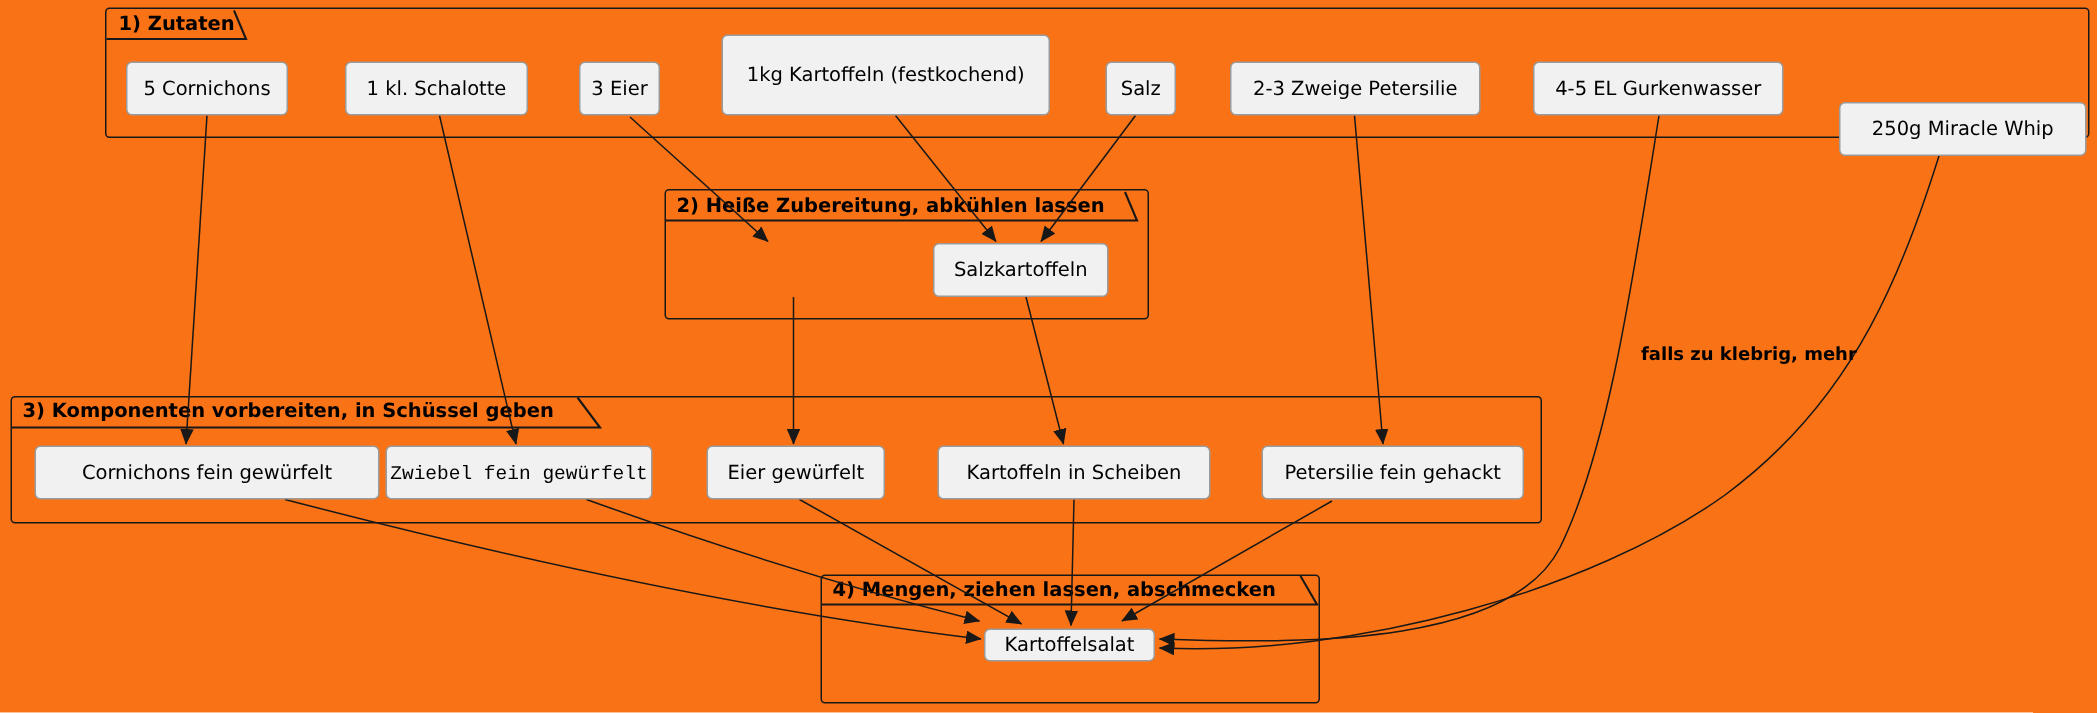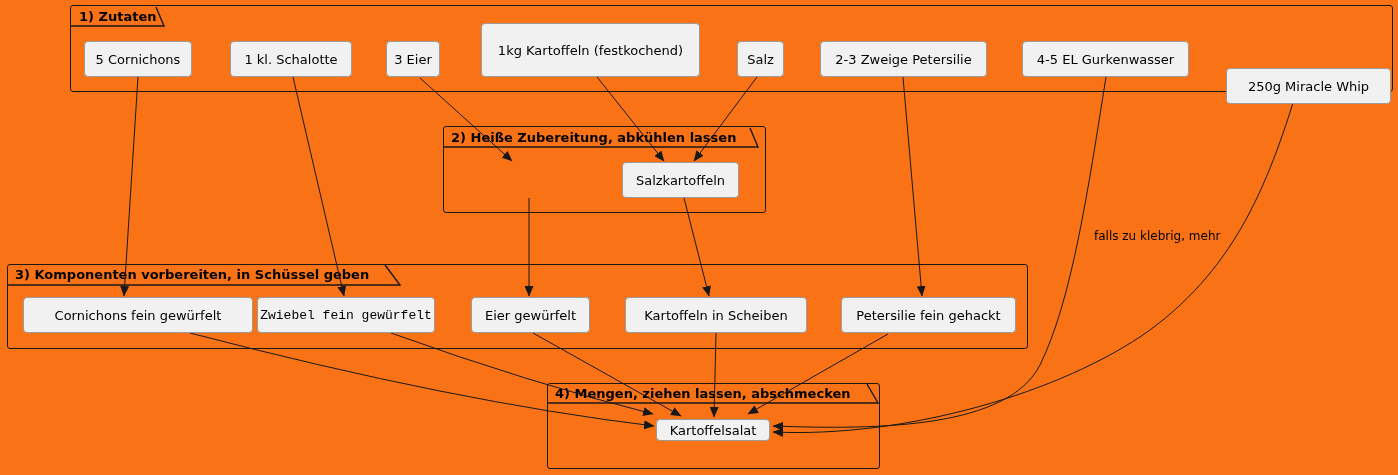--- a/index.html
+++ b/index.html
@@ -113,15 +113,15 @@
   <div class="node" style="left:622px; top:162px; width:117px; height:36px;">Salzkartoffeln</div>
 
   <div class="node" style="left:23px; top:297px; width:230px; height:36px;">Cornichons fein gewürfelt</div>
   <div class="node" style="left:257px; top:297px; width:178px; height:36px;font-family:Liberation Mono, monospace;">Zwiebel fein gewürfelt</div>
   <div class="node" style="left:471px; top:297px; width:119px; height:36px;">Eier gewürfelt</div>
   <div class="node" style="left:625px; top:297px; width:182px; height:36px;">Kartoffeln in Scheiben</div>
   <div class="node" style="left:841px; top:297px; width:175px; height:36px;">Petersilie fein gehackt</div>
 
   <div class="node" style="left:656px; top:419px; width:114px; height:22px;">Kartoffelsalat</div>
 
-  <div class="edge-label" style="left:1094px; top:229px;">falls zu klebrig, mehr</div>
+  <div class="edge-label" style="left:1094px; top:229px;font-weight:bold;">falls zu klebrig, mehr</div>
 
 </div>
 
 </body></html>

